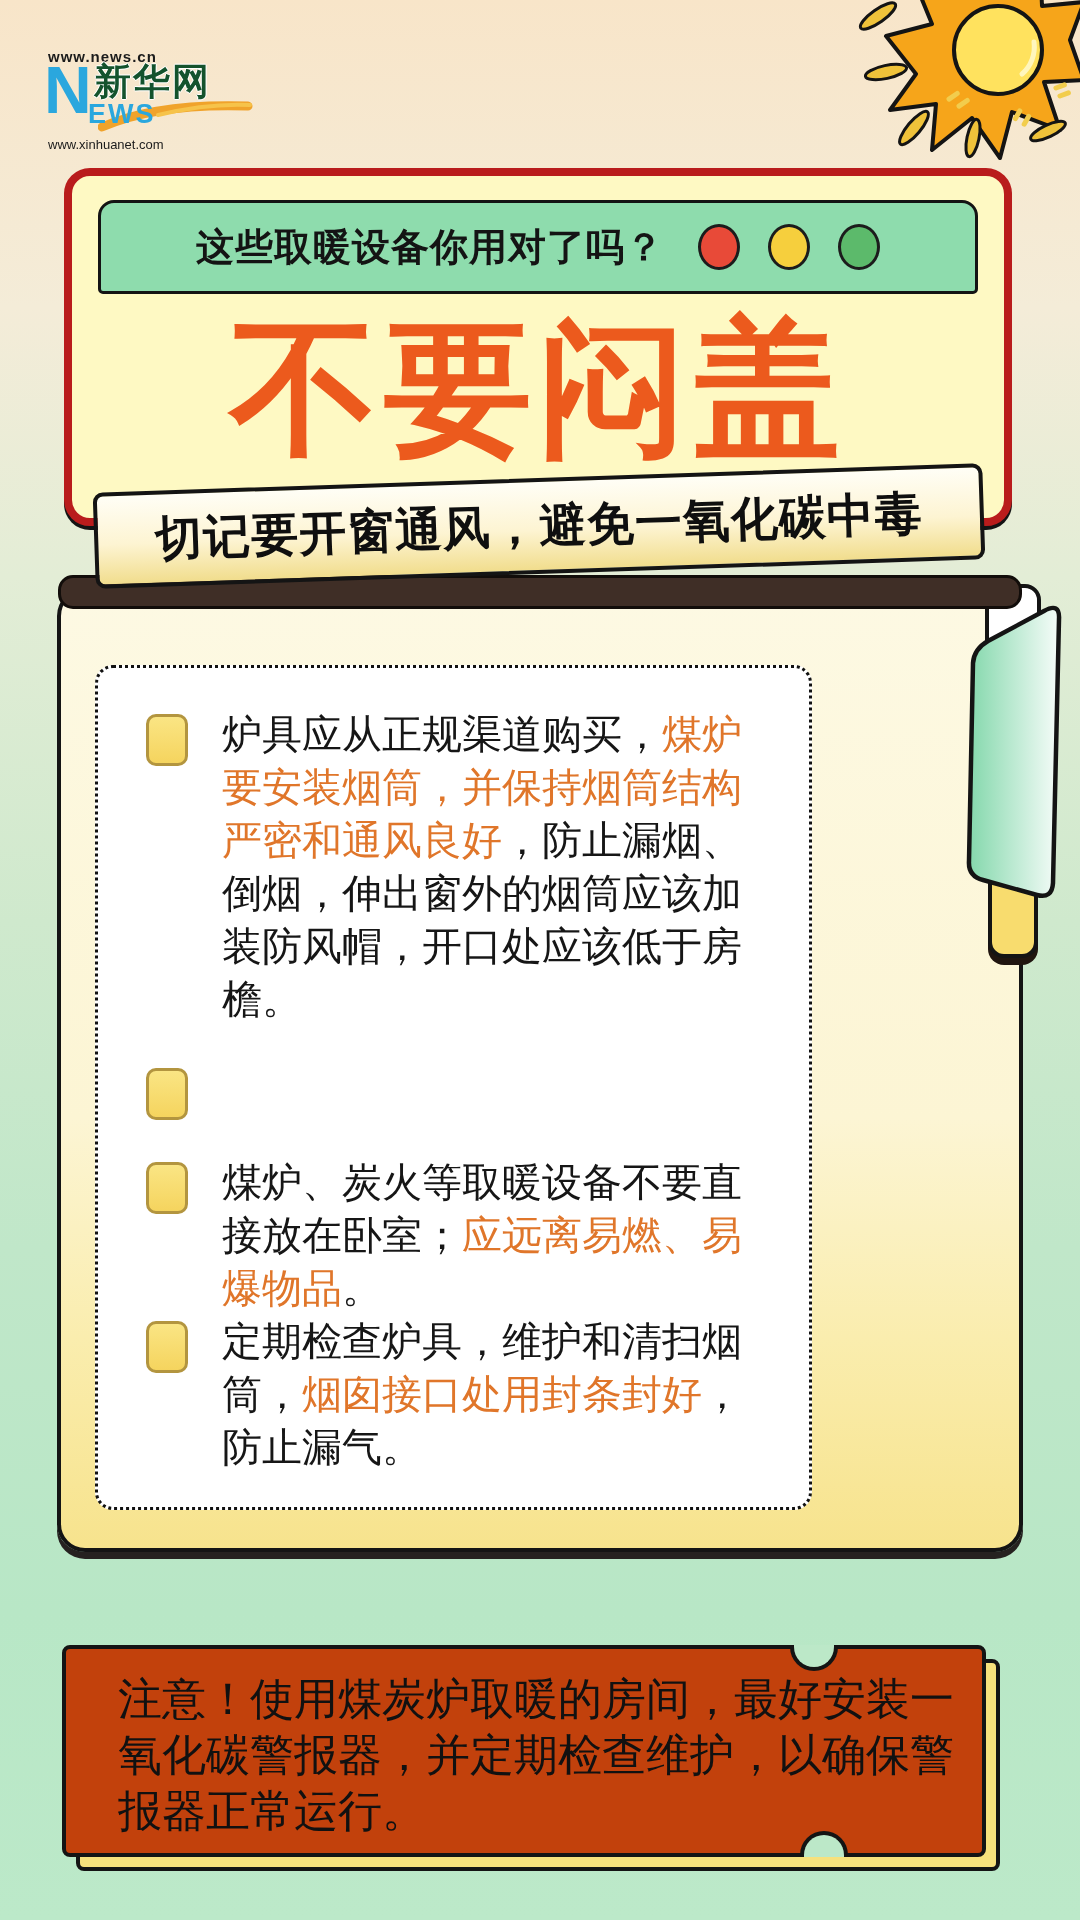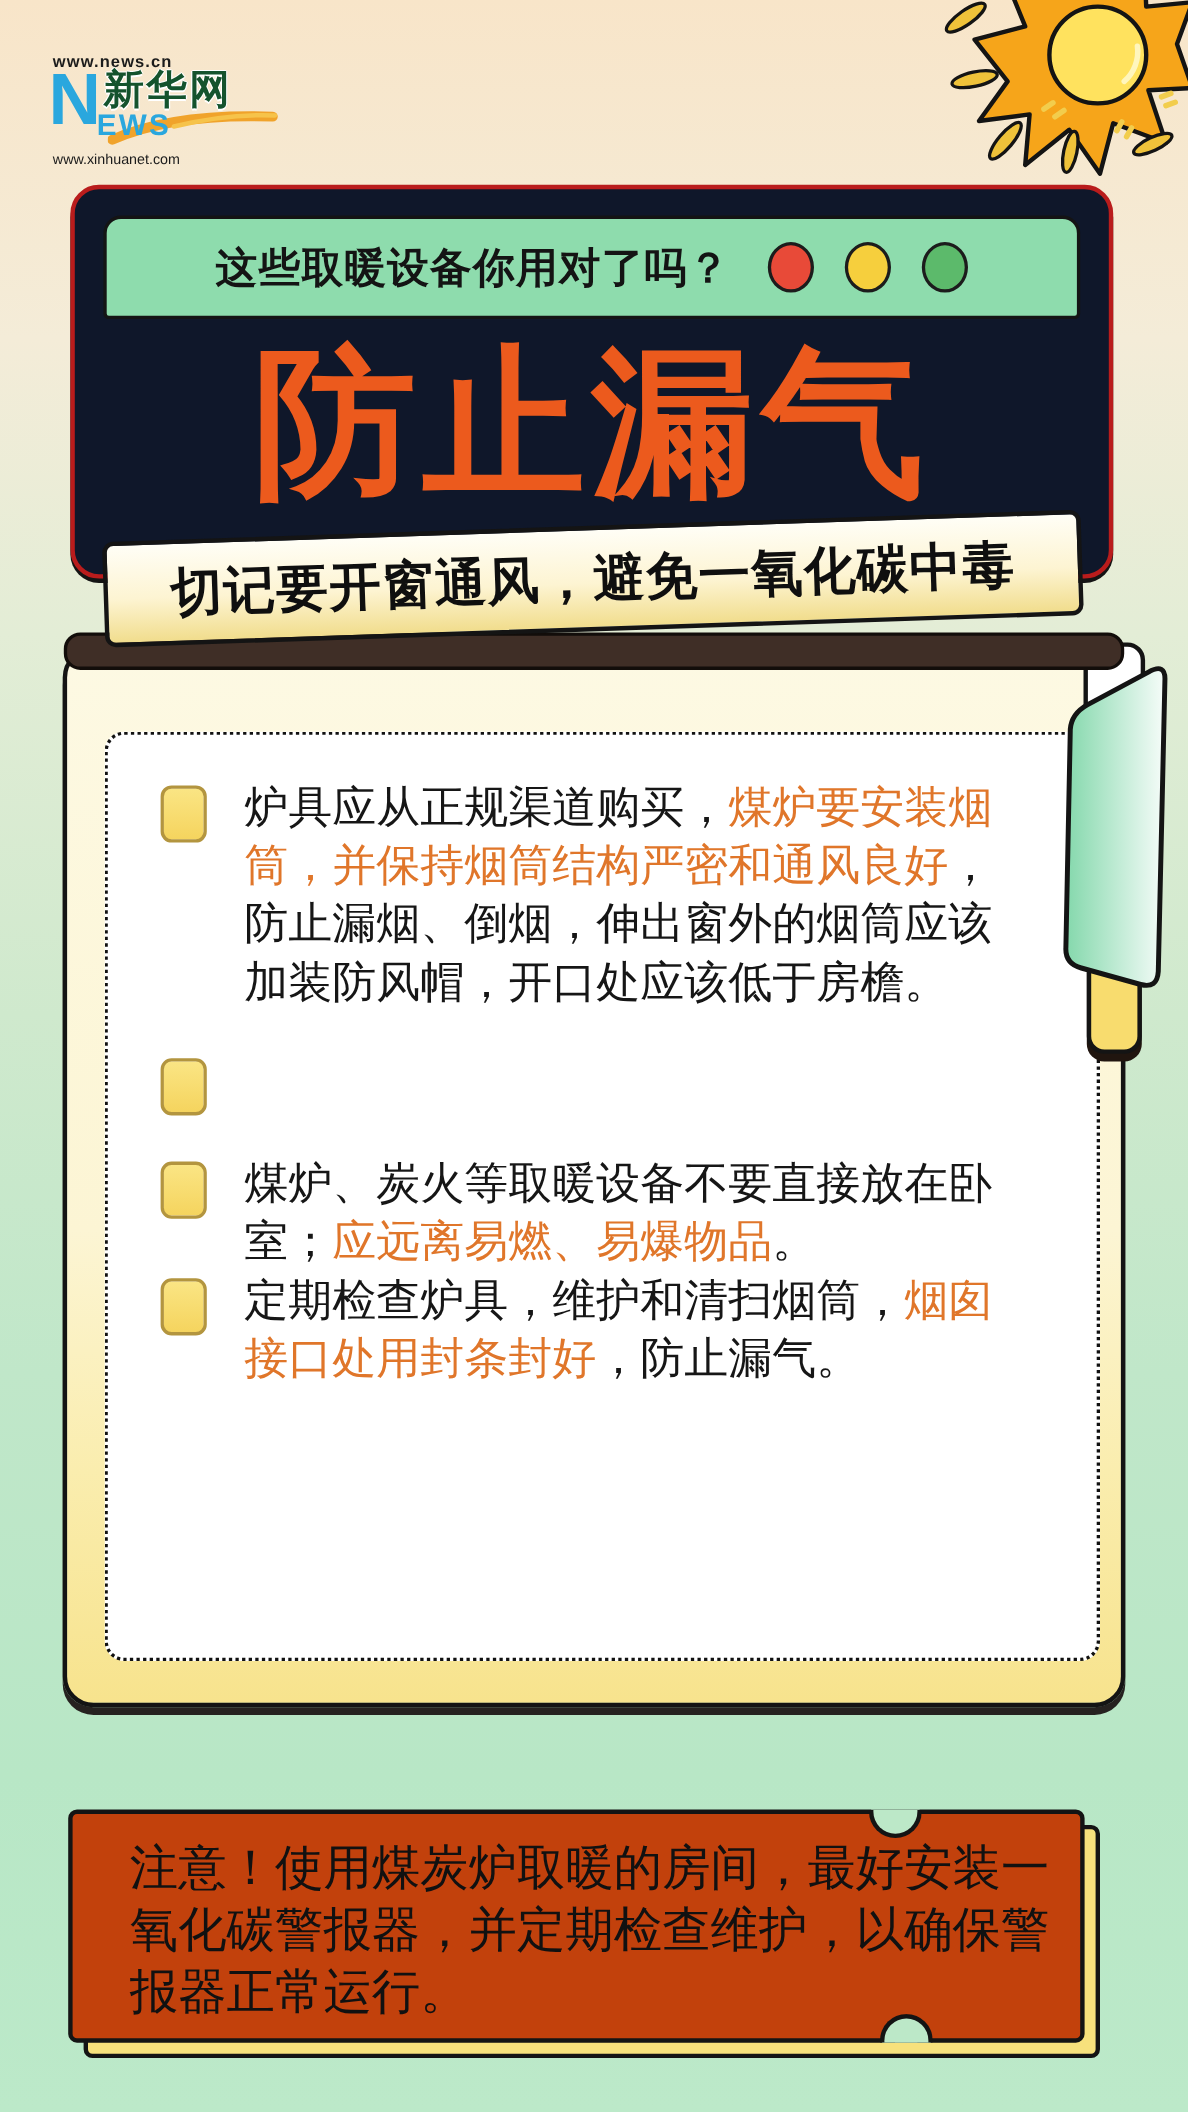--- a/index.html
+++ b/index.html
@@ -20,21 +20,21 @@
   .logo-cn { position:absolute; left:58px; top:-2px; font-size:37px; font-weight:900; color:#14532d; letter-spacing:2px; line-height:1;
              text-shadow:-1px 0 #fff,1px 0 #fff,0 -1px #fff,0 1px #fff; }
   .logo-swoosh { position:absolute; left:62px; top:28px; width:160px; height:42px; }
   .logo-url-bottom { font-size:13px; font-weight:400; color:#1b1b1b; margin-left:12px; margin-top:4px; }
 
   
   .sun { position:absolute; right:0; top:0; width:380px; height:178px; z-index:1; }
 
   
   .browser-card { position:absolute; left:64px; top:168px; width:948px; height:358px;
-                  background:#0f172a; border:4px solid #b91c1c; border-radius:26px;
+                  background:#fef9c3; border:8px solid #b91c1c; border-radius:26px;
                   box-shadow:0 4px 0 #141414; z-index:6; }
   .browser-bar { margin:24px 26px 0 26px; height:94px; background:#8edcad;
                  border:3px solid #141414; border-radius:16px 16px 5px 5px;
                  display:flex; align-items:center; justify-content:center; gap:34px; }
   .bar-title { font-size:38px; font-weight:700; color:#141414; letter-spacing:1px; }
   .traffic-dots { display:flex; gap:28px; }
   .traffic-dots span { width:42px; height:46px; border-radius:50%; border:3px solid #1c1c1c; display:block; }
   .window-heading { margin-top:14px; text-align:center; font-size:148px; line-height:1.1;
                     font-weight:900; color:#ec5a1d; letter-spacing:6px; }
 
@@ -56,21 +56,21 @@
   .fold-yellow { position:absolute; left:988px; top:862px; width:50px; height:96px;
                  background:#f8dc6e; border:4px solid #141414; border-radius:16px;
                  box-shadow:0 7px 0 #20150f; z-index:4; }
   .fold-green { position:absolute; left:940px; top:580px; width:140px; height:400px; z-index:5; }
 
   
   .cream-card { position:absolute; left:57px; top:588px; width:966px; height:964px;
                 background:linear-gradient(180deg,#fdf9e3 0%,#fcf5d4 55%,#faedae 78%,#f7e38d 100%);
                 border:4px solid #141414; border-radius:28px;
                 box-shadow:0 7px 0 #262220; z-index:2; }
-  .dashed-panel { position:absolute; left:34px; top:73px; width:905px; height:845px;
+  .dashed-panel { position:absolute; left:34px; top:73px; width:717px; height:845px;
                   background:#ffffff; border:3px dotted #111111; border-radius:18px;
                   padding:40px 36px 0 48px; }
   .tip { display:flex; gap:34px; }
   .tip-1, .tip-2 { margin-bottom:36px; }
   .tip-3 { margin-bottom:54px; }
   .tip-check { flex:0 0 auto; width:42px; height:52px; margin-top:6px;
                background:linear-gradient(180deg,#fae584 0%,#f5d45e 100%);
                border:3px solid #b3953f; border-radius:10px; }
   .tip-text { width:700px; font-size:40px; line-height:53px; color:#161616; }
   .tip-text .hl { color:#e0762a; }
@@ -163,21 +163,21 @@
 
 <div class="browser-card">
   <div class="browser-bar">
     <span class="bar-title">这些取暖设备你用对了吗？</span>
     <span class="traffic-dots" id="traffic-dots">
         <span style="background: rgb(232, 74, 56);"></span>
         <span style="background: rgb(246, 207, 61);"></span>
         <span style="background: rgb(92, 186, 107);"></span>
       </span>
   </div>
-  <div class="window-heading">防止漏气</div>
+  <div class="window-heading">不要闷盖</div>
 </div>
 
 <div class="banner">
   <span class="banner-text">切记要开窗通风，避免一氧化碳中毒</span>
 </div>
 
 <div class="notice-shadow"></div>
 <div class="notice">
   <div class="notch-top"></div>
   <div class="notch-bottom"></div>

